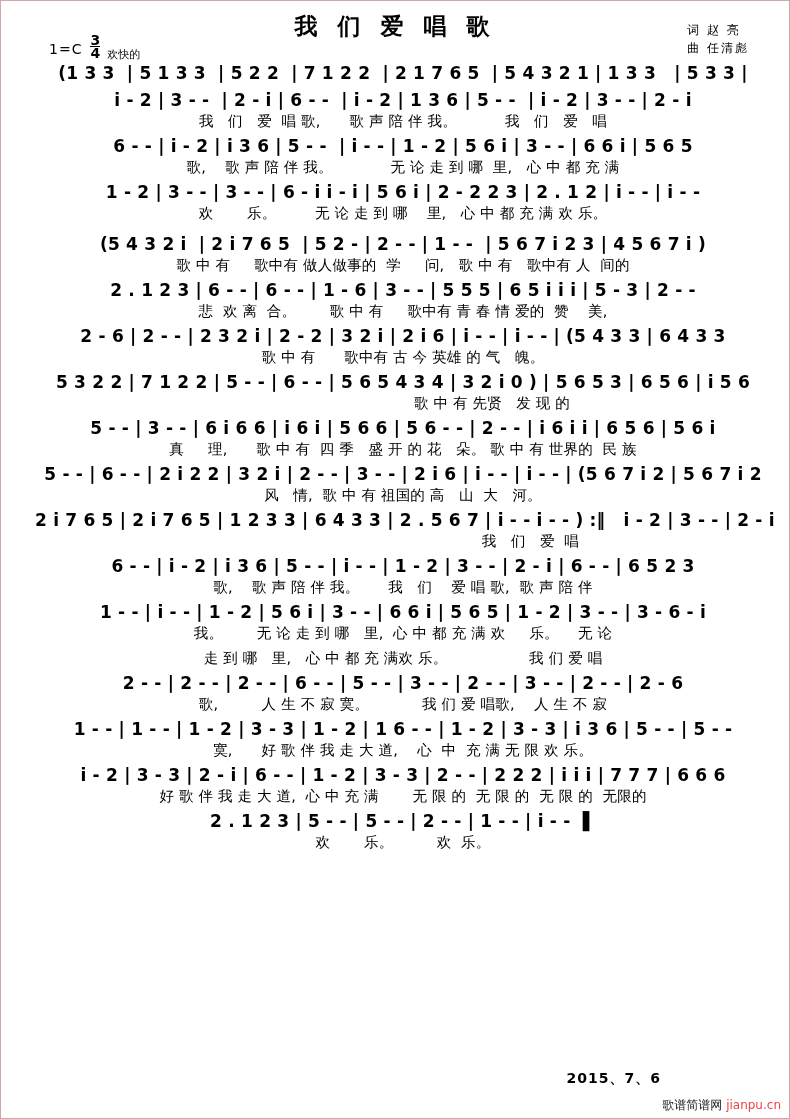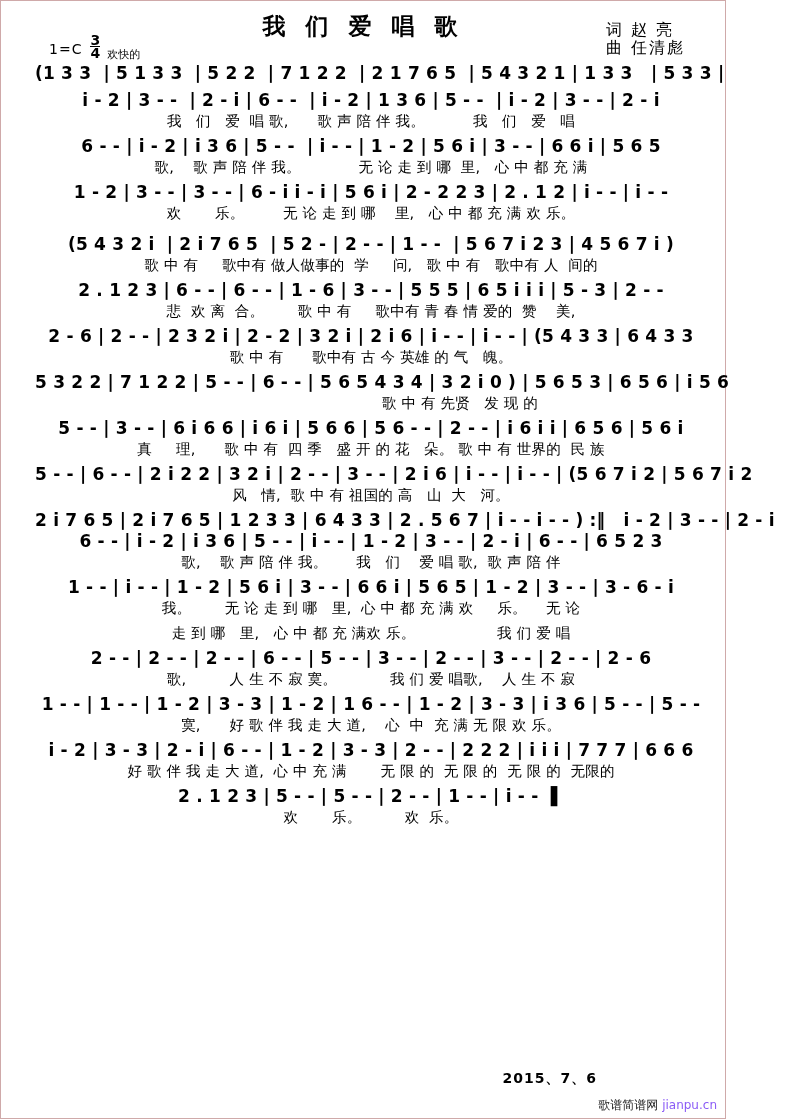--- a/index.html
+++ b/index.html
@@ -5,37 +5,37 @@
   html,body{margin:0;padding:0;background:#ffffff;}
   body{
     width:790px;height:1119px;
     font-family:"Liberation Serif", serif;
     color:#000;
     position:relative;
     overflow:hidden;
   }
   .page{
     position:relative;
-    width:726px;height:1119px;
+    width:790px;height:1119px;
     box-sizing:border-box;
     border:1px solid #cfa9a9;
   }
   .title{
     text-align:center;
     font-family:"DejaVu Sans", sans-serif;
     font-weight:bold;
     font-size:23px;
     letter-spacing:6px;
     margin-top:10px;
   }
   .credits{
     position:absolute;
     right:40px;top:20px;
     font-family:"DejaVu Sans", sans-serif;
-    font-size:16px;
+    font-size:12px;
     line-height:18px;
     letter-spacing:2px;
     text-align:left;
   }
   .keysig{
     position:absolute;
     left:48px;top:34px;
     font-family:"DejaVu Sans", sans-serif;
     font-size:14px;
     display:flex;align-items:flex-start;justify-content:center;
@@ -89,21 +89,21 @@
     font-weight:bold;
     letter-spacing:1px;
   }
   .sitecredit{
     position:absolute;
     right:8px;bottom:4px;
     font-size:12px;
     font-family:"DejaVu Sans", sans-serif;
     color:#222;
   }
-  .sitecredit .blue{color:#8b5cf6;}
+  .sitecredit .blue{color:#ef4444;}
 </style>
 </head>
 <body>
 
 <div class="page">
 
   <div class="title">我 们 爱 唱 歌</div>
 
   <div class="credits">
     <div>词 赵   亮</div>
@@ -135,20 +135,21 @@
       <div class="sysrow lyric">悲  欢 离  合。       歌 中 有     歌中有 青 春 情 爱的  赞    美,</div>
       <div class="sysrow notes">2 - 6 | 2 - - | 2 3 2 i | 2 - 2 | 3 2 i | 2 i 6 | i - - | i - - | (5 4 3 3 | 6 4 3 3</div>
       <div class="sysrow lyric">歌 中 有      歌中有 古 今 英雄 的 气   魄。</div>
       <div class="sysrow notes">5 3 2 2 | 7 1 2 2 | 5 - - | 6 - - | 5 6 5 4 3 4 | 3 2 i 0 ) | 5 6 5 3 | 6 5 6 | i 5 6</div>
       <div class="sysrow lyric">                                     歌 中 有 先贤   发 现 的</div>
       <div class="sysrow notes">5 - - | 3 - - | 6 i 6 6 | i 6 i | 5 6 6 | 5 6 - - | 2 - - | i 6 i i | 6 5 6 | 5 6 i</div>
       <div class="sysrow lyric">真     理,      歌 中 有  四 季   盛 开 的 花   朵。 歌 中 有 世界的  民 族</div>
       <div class="sysrow notes">5 - - | 6 - - | 2 i 2 2 | 3 2 i | 2 - - | 3 - - | 2 i 6 | i - - | i - - | (5 6 7 i 2 | 5 6 7 i 2</div>
       <div class="sysrow lyric">风   情,  歌 中 有 祖国的 高   山  大   河。</div>
       <div class="sysrow notes">2 i 7 6 5 | 2 i 7 6 5 | 1 2 3 3 | 6 4 3 3 | 2 . 5 6 7 | i - - i - - ) :‖   i - 2 | 3 - - | 2 - i</div>
+      <div class="sysrow lyric">                                                     我   们   爱  唱</div>
       <div class="sysrow notes">6 - - | i - 2 | i 3 6 | 5 - - | i - - | 1 - 2 | 3 - - | 2 - i | 6 - - | 6 5 2 3</div>
       <div class="sysrow lyric">歌,    歌 声 陪 伴 我。      我   们    爱 唱 歌,  歌 声 陪 伴</div>
       <div class="sysrow notes">1 - - | i - - | 1 - 2 | 5 6 i | 3 - - | 6 6 i | 5 6 5 | 1 - 2 | 3 - - | 3 - 6 - i</div>
       <div class="sysrow lyric">我。       无 论 走 到 哪   里,  心 中 都 充 满 欢     乐。    无 论</div>
       <div class="sysrow lyric">走 到 哪   里,   心 中 都 充 满欢 乐。                 我 们 爱 唱</div>
       <div class="sysrow notes">2 - - | 2 - - | 2 - - | 6 - - | 5 - - | 3 - - | 2 - - | 3 - - | 2 - - | 2 - 6</div>
       <div class="sysrow lyric">歌,         人 生 不 寂 寞。           我 们 爱 唱歌,    人 生 不 寂</div>
       <div class="sysrow notes">1 - - | 1 - - | 1 - 2 | 3 - 3 | 1 - 2 | 1 6 - - | 1 - 2 | 3 - 3 | i 3 6 | 5 - - | 5 - -</div>
       <div class="sysrow lyric">寞,      好 歌 伴 我 走 大 道,    心  中  充 满 无 限 欢 乐。</div>
       <div class="sysrow notes">i - 2 | 3 - 3 | 2 - i | 6 - - | 1 - 2 | 3 - 3 | 2 - - | 2 2 2 | i i i | 7 7 7 | 6 6 6</div>

